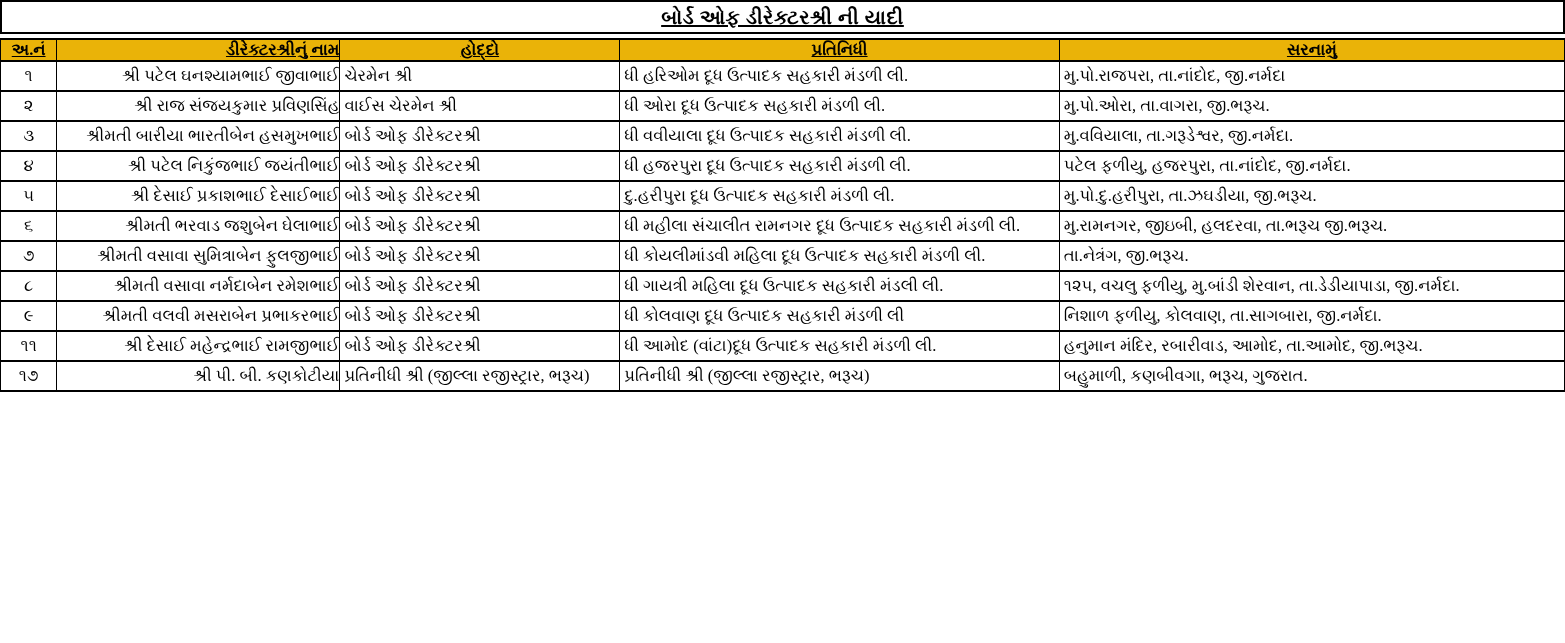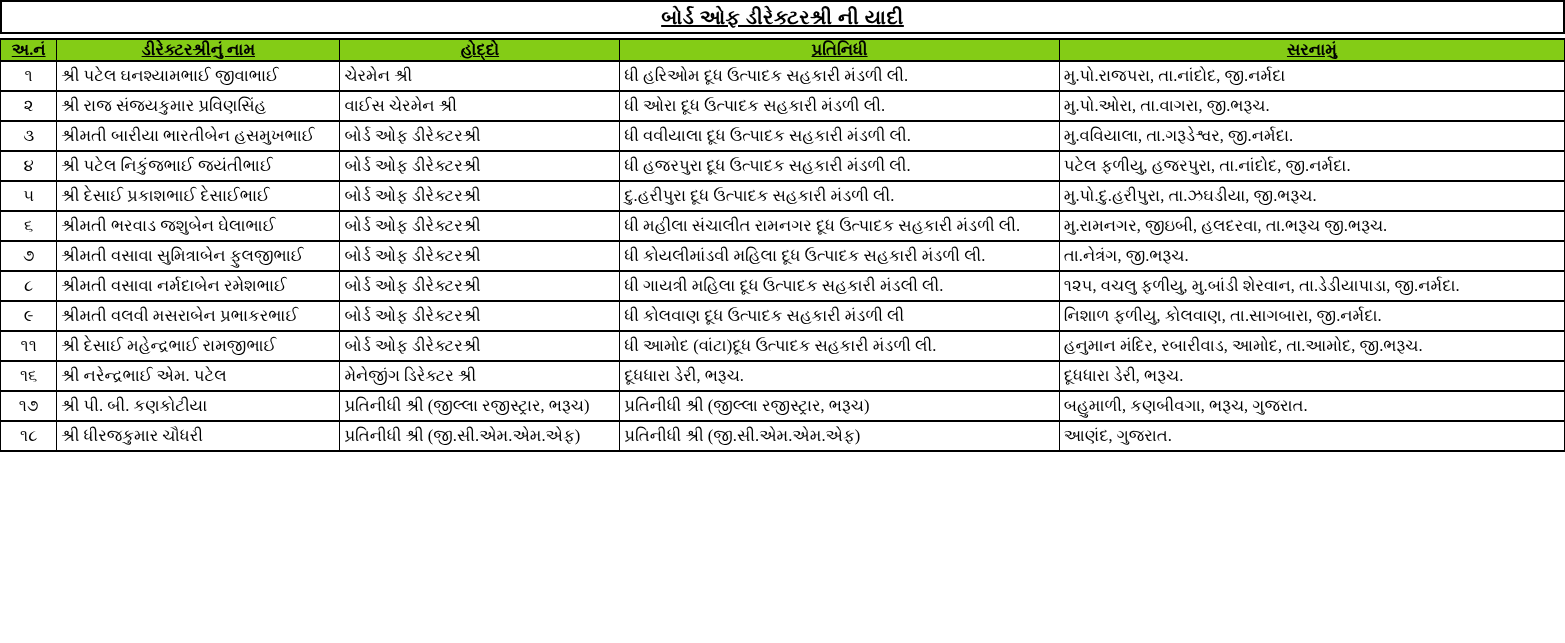--- a/index.html
+++ b/index.html
@@ -38,30 +38,30 @@
     border-left: 1px solid #000000;
     border-right: 1px solid #000000;
     border-top: 2px solid #000000;
     border-bottom: 2px solid #000000;
     font-size: 16.5px;
     overflow: hidden;
     white-space: nowrap;
     vertical-align: middle;
   }
   th {
-    background: #84cc16;
+    background: #eab308;
     height: 19px;
     font-weight: bold;
     text-align: center;
   }
   th .hd { text-decoration: underline; }
   td { height: 30px; background: #ffffff; padding-left: 4px; text-align: left; }
   td.col-sr { text-align: center; padding-left: 0; }
   .col-sr   { width: 3.6%; }
-  .col-name { width: 18.1%; }
+  .col-name { width: 18.1%; text-align: right; }
   .col-designation { width: 17.9%; }
   .col-representative { width: 28.1%; }
   .col-address { width: 32.3%; }
 </style>
 </head>
 <body>
 
 <div class="page">
 
   <div class="title-box">
@@ -145,36 +145,22 @@
           <td class="col-address">નિશાળ ફળીયુ, કોલવાણ, તા.સાગબારા, જી.નર્મદા.</td>
         </tr>
         <tr>
           <td class="col-sr">૧૧</td>
           <td class="col-name">શ્રી દેસાઈ મહેન્દ્રભાઈ રામજીભાઈ</td>
           <td class="col-designation">બોર્ડ ઓફ ડીરેક્ટરશ્રી</td>
           <td class="col-representative">ધી આમોદ (વાંટા)દૂધ ઉત્પાદક સહકારી મંડળી લી.</td>
           <td class="col-address">હનુમાન મંદિર, રબારીવાડ, આમોદ, તા.આમોદ, જી.ભરૂચ.</td>
         </tr>
         <tr>
-          <td class="col-sr">૧૬</td>
-          <td class="col-name">શ્રી નરેન્દ્રભાઈ એમ. પટેલ</td>
-          <td class="col-designation">મેનેજીંગ ડિરેક્ટર શ્રી</td>
-          <td class="col-representative">દૂધધારા ડેરી, ભરૂચ.</td>
-          <td class="col-address">દૂધધારા ડેરી, ભરૂચ.</td>
-        </tr>
-        <tr>
           <td class="col-sr">૧૭</td>
           <td class="col-name">શ્રી પી. બી. કણકોટીયા</td>
           <td class="col-designation">પ્રતિનીધી શ્રી (જીલ્લા રજીસ્ટ્રાર, ભરૂચ)</td>
           <td class="col-representative">પ્રતિનીધી શ્રી (જીલ્લા રજીસ્ટ્રાર, ભરૂચ)</td>
           <td class="col-address">બહુમાળી, કણબીવગા, ભરૂચ, ગુજરાત.</td>
-        </tr>
-        <tr>
-          <td class="col-sr">૧૮</td>
-          <td class="col-name">શ્રી ધીરજકુમાર ચૌધરી</td>
-          <td class="col-designation">પ્રતિનીધી શ્રી (જી.સી.એમ.એમ.એફ)</td>
-          <td class="col-representative">પ્રતિનીધી શ્રી (જી.સી.એમ.એમ.એફ)</td>
-          <td class="col-address">આણંદ, ગુજરાત.</td>
         </tr>
       </tbody>
   </table>
 
 </div>
 
 </body></html>

